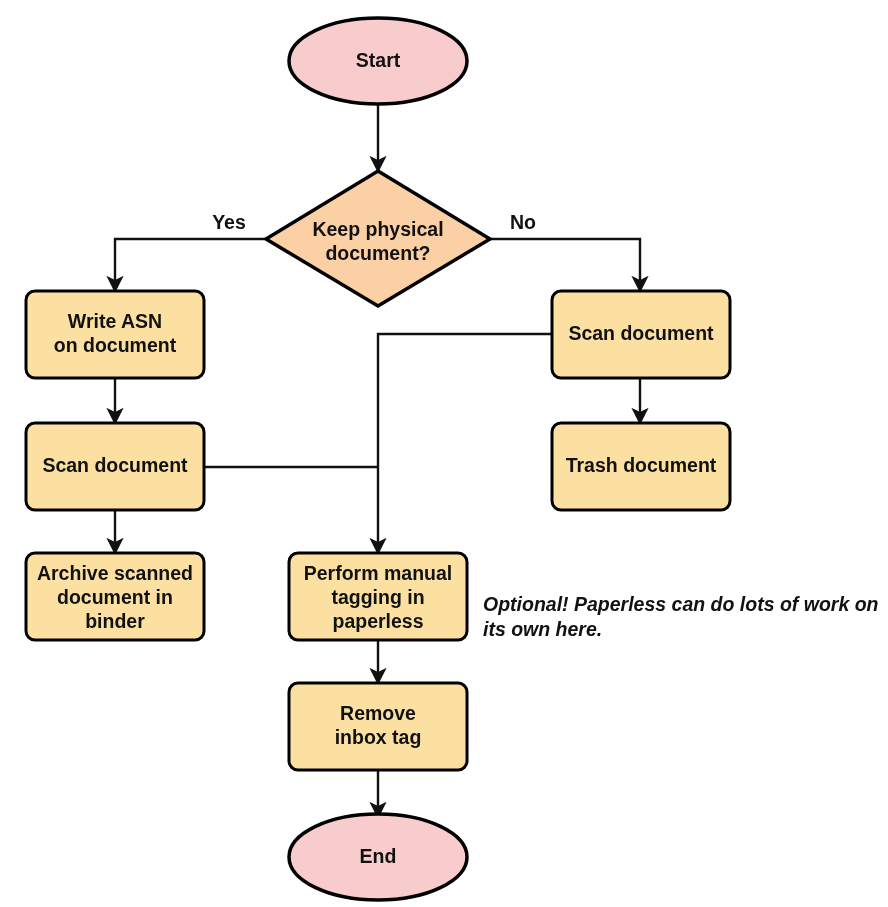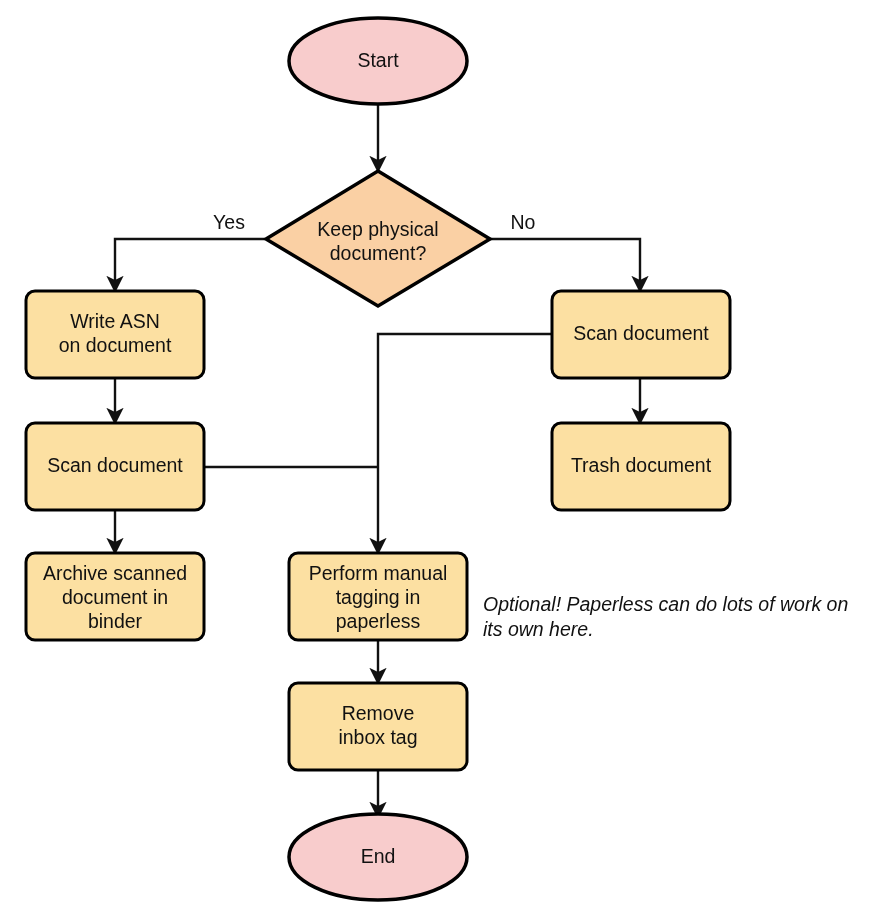--- a/index.html
+++ b/index.html
@@ -9,20 +9,21 @@
   }
   body {
     font-family: "Liberation Sans", sans-serif;
   }
   #flow-root {
     position: relative;
     width: 888px;
     height: 907px;
     background: #ffffff;
     overflow: hidden;
+    font-weight: bold;
   }
   #flow-svg {
     position: absolute;
     left: 0;
     top: 0;
     width: 888px;
     height: 907px;
   }
   .node-label {
     font-family: "Liberation Sans", sans-serif;

